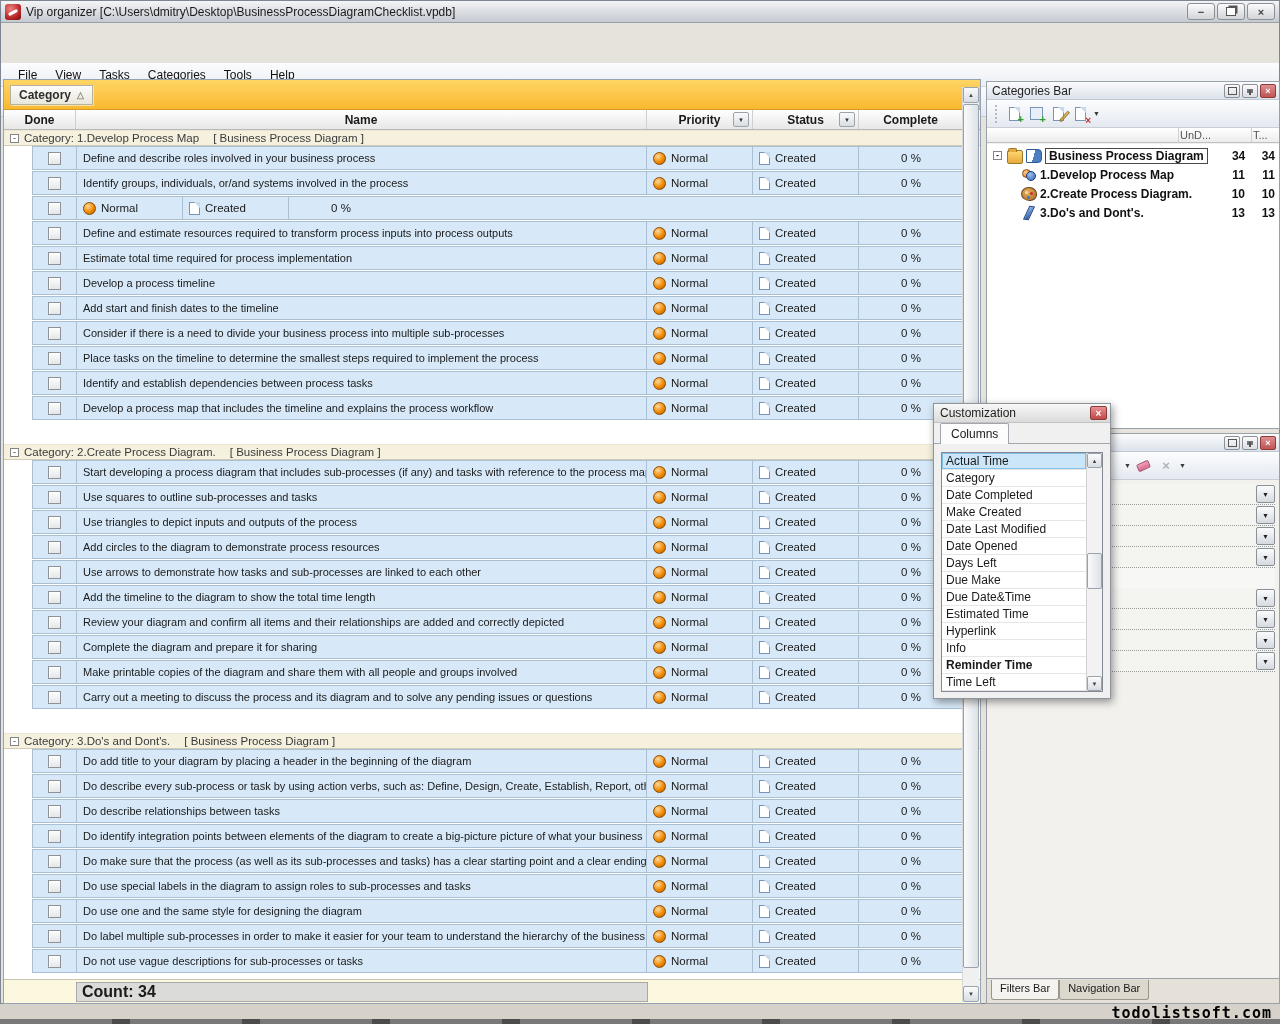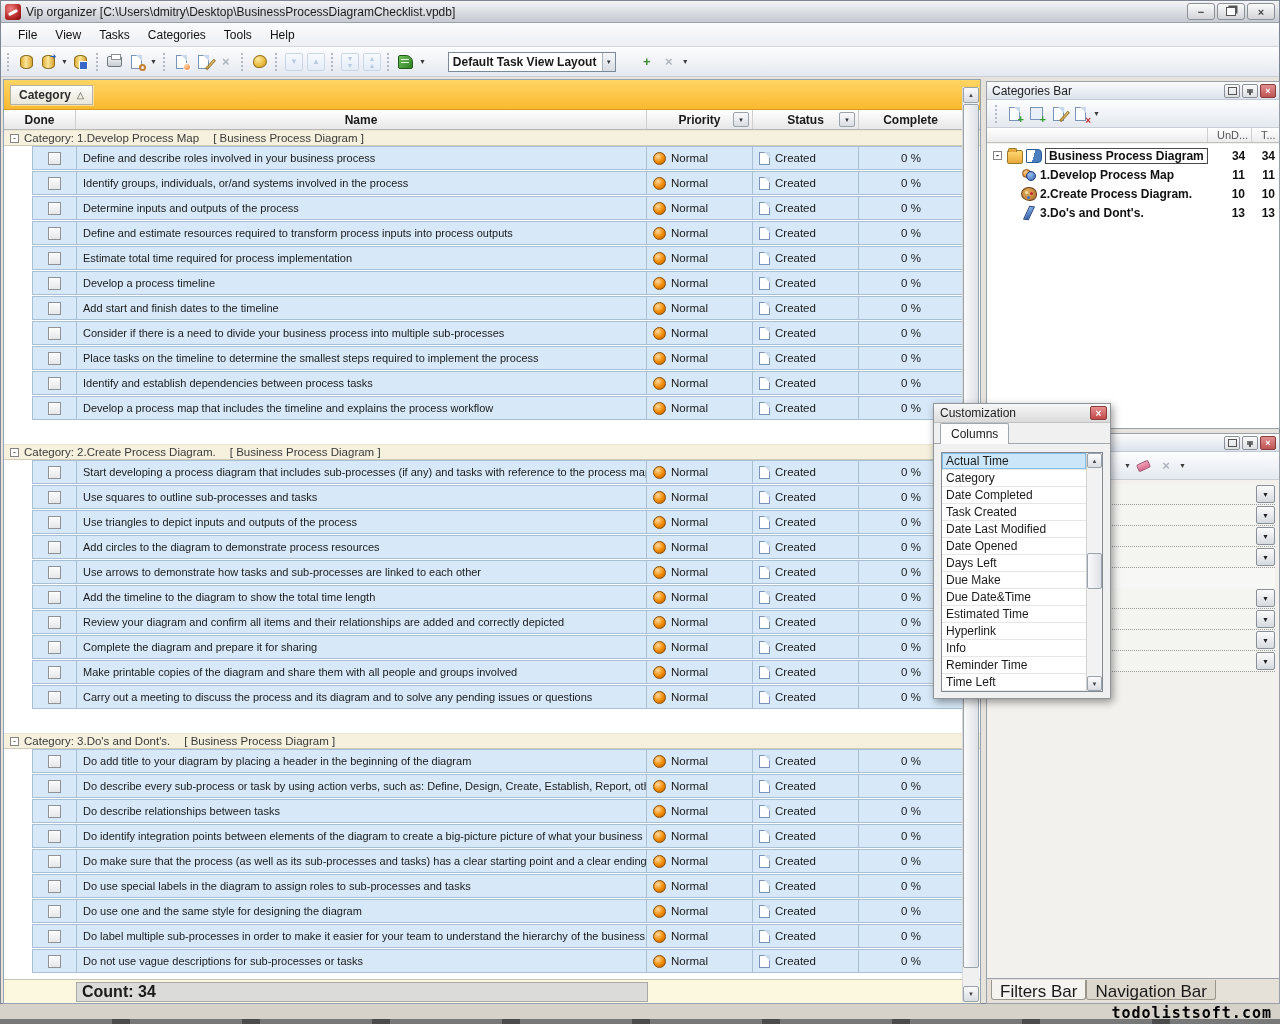--- a/index.html
+++ b/index.html
@@ -21,21 +21,21 @@
   .title-text { font-size:12px; color:#1a1a1a; white-space:nowrap; overflow:hidden; }
   .win-buttons { margin-left:auto; display:flex; gap:2px; }
   .wbtn { width:28px; height:17px; border:1px solid #8A8F96; border-radius:3px;
           background:linear-gradient(180deg,#FBFBFB,#D2D4D8); display:flex; align-items:center;
           justify-content:center; font-size:11px; font-weight:bold; color:#444; }
   .wbtn-restore::after { content:""; width:8px; height:7px; border:1px solid #555; background:#fff;
           box-shadow:2px -2px 0 -0.5px #555; }
 
   
   .menubar { height:24px; background:linear-gradient(180deg,#FBFCFD,#ECEFF3);
-             border-bottom:1px solid #D4D8DE; display:flex; align-items:center; padding-left:8px; }
+             border-bottom:1px solid #D4D8DE; display:flex; align-items:center; padding-left:8px;margin-top:40px; }
   .menu-item { padding:3px 9px; color:#111; }
 
   
   .toolbar { height:30px; background:linear-gradient(180deg,#FDFDFE,#E4E8EF);
              border-bottom:1px solid #C8CDD6; display:flex; align-items:center; padding-left:2px; }
   .tbgrip { width:4px; height:18px; border-left:2px dotted #B4BAC4; margin:0 4px; flex:none; }
   .tbico { width:20px; height:20px; display:inline-flex; align-items:center; justify-content:center;
            position:relative; margin:0 1px; flex:none; }
   .tbcaret { font-size:7px; color:#3A3A3A; padding:0 2px; align-self:center; }
   .cyl { width:13px; height:14px; border:1px solid #8A6D1F; border-radius:6px/4px;
@@ -165,21 +165,21 @@
   .pbtn-pin::after { content:""; position:absolute; bottom:2px; width:2px; height:5px; background:#555; }
   .pbtn-close { background:linear-gradient(180deg,#E09090,#BF5454); border-color:#8B3A3A;
                 color:#FFF; font-size:9px; font-weight:bold; }
 
   .panel-toolbar { height:28px; background:linear-gradient(180deg,#FCFDFE,#E4E8EF);
                    border-bottom:1px solid #C8CDD6; display:flex; align-items:center; padding-left:4px; }
 
   .cat-grid-header { height:15px; border-bottom:1px solid #C0C0C0; background:linear-gradient(180deg,#FFF,#ECECEC);
                      display:flex; font-size:11px; color:#555; }
   .cgh-spacer { flex:1; }
-  .cgh-cell { width:44px; border-left:1px solid #D0D0D0; padding:1px 0 0 9px; overflow:hidden; white-space:nowrap; }
+  .cgh-cell { width:44px; border-left:1px solid #D0D0D0; padding:1px 0 0 1px; overflow:hidden; white-space:nowrap;margin-left:29px; }
   .cgh-cell2 { width:28px; }
   .cat-tree { background:#FFF; position:absolute; top:62px; bottom:0; left:0; right:0; padding-top:2px; }
   .tree-row { height:19px; display:flex; align-items:center; font-weight:bold; font-size:12px; color:#111; }
   .tr-num1 { width:44px; text-align:right; padding-right:6px; }
   .tr-num2 { width:28px; text-align:right; padding-right:4px; }
   .tr-label { white-space:nowrap; overflow:hidden; flex:1; }
   .tr-sel { background:#FFF; border:1px solid #4A4A4A; padding:0 3px; flex:none; }
   .ti { width:16px; height:14px; margin-right:3px; position:relative; flex:none; }
   .ti-folder { background:linear-gradient(180deg,#FFD873,#E8A93C); border:1px solid #9A7A2A;
                border-radius:2px; margin-top:2px; }
@@ -201,21 +201,21 @@
   
   .filter-rows { position:absolute; left:4px; right:4px; top:50px; }
   .frow { height:21px; border-bottom:1px dotted #9A9A9A; position:relative; background:#F4F4F1; }
   .frow-gap { height:20px; border-bottom:none; background:#F7F7F5; }
   .fdrop { position:absolute; right:0; top:1px; width:19px; height:18px; border:1px solid #8A9098;
            border-radius:2px; background:linear-gradient(180deg,#FBFBFC,#D6DADF); display:flex;
            align-items:center; justify-content:center; font-size:7px; color:#222; }
 
   .bottom-tabs { position:absolute; left:985px; top:978px; width:294px; height:25px; background:#E5E1D8;
                  border:1px solid #9AA0A8; border-top:none; display:flex; align-items:flex-start; padding:1px 0 0 4px; }
-  .btab { height:20px; padding:2px 8px 0; font-size:17px; border:1px solid #9A968C; border-top:none;
+  .btab { height:20px; padding:2px 8px 0; font-size:11px; border:1px solid #9A968C; border-top:none;
           background:#DCD8CE; border-radius:0 0 3px 3px; }
   .btab.active { background:#F4F3F0; position:relative; z-index:2; }
 
   
   .dialog { position:absolute; left:933px; top:403px; width:178px; height:296px; background:#F0F0F0;
             border:1px solid #8E9499; box-shadow:2px 3px 8px rgba(0,0,0,.4); z-index:50; }
   .dlg-title { height:19px; background:linear-gradient(180deg,#F8F8F8,#DADADA); border-bottom:1px solid #C2C2C2;
                display:flex; align-items:center; padding:0 3px 0 6px; font-size:12px; color:#222; }
   .dlg-close { margin-left:auto; width:17px; height:14px; border:1px solid #8B3A3A; border-radius:2px;
                background:linear-gradient(180deg,#E89090,#C04848); color:#FFF; font-size:10px; font-weight:bold;
@@ -396,21 +396,20 @@
             <div class="c-status">
               <span class="status-page"></span>
               <span>Created</span>
             </div>
             <div class="c-comp">0 %</div>
           </div>
           <div class="trow">
             <div class="c-done">
               <span class="cb"></span>
             </div>
-            <div class="c-name">Determine inputs and outputs of the process</div>
             <div class="c-pri">
               <span class="pri-ball"></span>
               <span>Normal</span>
             </div>
             <div class="c-status">
               <span class="status-page"></span>
               <span>Created</span>
             </div>
             <div class="c-comp">0 %</div>
           </div>
@@ -971,30 +970,30 @@
       <span>Customization</span>
       <span class="dlg-close">×</span>
     </div>
     <div class="dlg-tabs">
       <span class="dlg-tab">Columns</span>
     </div>
     <div class="dlg-list" id="cust-list">
       <div class="dlg-item selected" style="margin-right: 16px;">Actual Time</div>
         <div class="dlg-item" style="margin-right: 16px;">Category</div>
         <div class="dlg-item" style="margin-right: 16px;">Date Completed</div>
-        <div class="dlg-item" style="margin-right: 16px;">Task Created</div>
+        <div class="dlg-item" style="margin-right: 16px;">Make Created</div>
         <div class="dlg-item" style="margin-right: 16px;">Date Last Modified</div>
         <div class="dlg-item" style="margin-right: 16px;">Date Opened</div>
         <div class="dlg-item" style="margin-right: 16px;">Days Left</div>
         <div class="dlg-item" style="margin-right: 16px;">Due Make</div>
         <div class="dlg-item" style="margin-right: 16px;">Due Date&amp;Time</div>
         <div class="dlg-item" style="margin-right: 16px;">Estimated Time</div>
         <div class="dlg-item" style="margin-right: 16px;">Hyperlink</div>
         <div class="dlg-item" style="margin-right: 16px;">Info</div>
-        <div class="dlg-item" style="margin-right: 16px;">Reminder Time</div>
+        <div class="dlg-item" style="margin-right: 16px; font-weight: bold;">Reminder Time</div>
         <div class="dlg-item" style="margin-right: 16px;">Time Left</div>
         <div class="dlg-scroll">
         <span class="sbtn sb-up" style="height:15px;">▲</span>
         <span class="dlg-thumb"></span>
         <span class="sbtn sb-down" style="height:15px;">▼</span>
       </div>
     </div>
   </div>
 
   <div class="bottom-strip">

